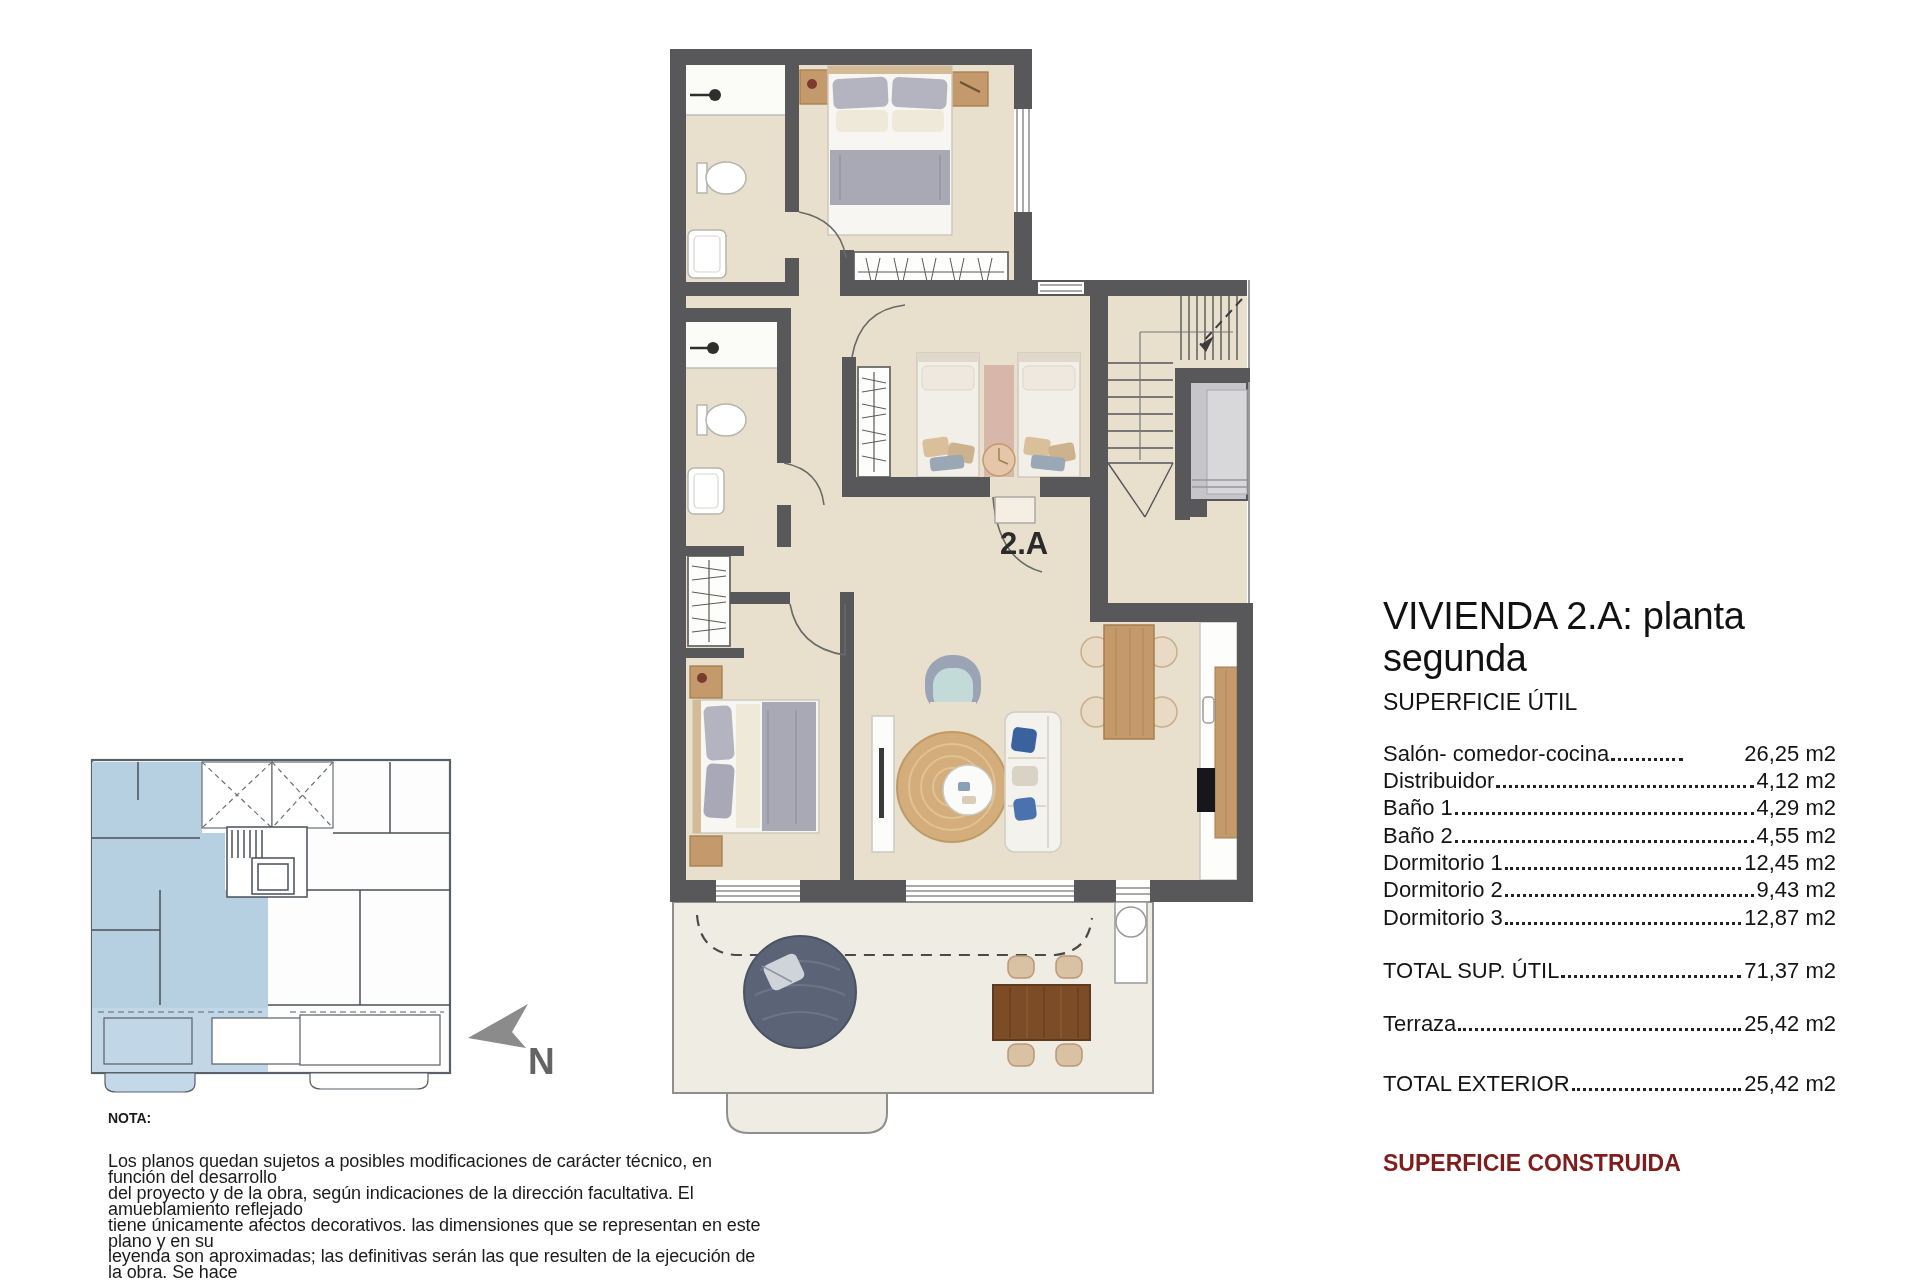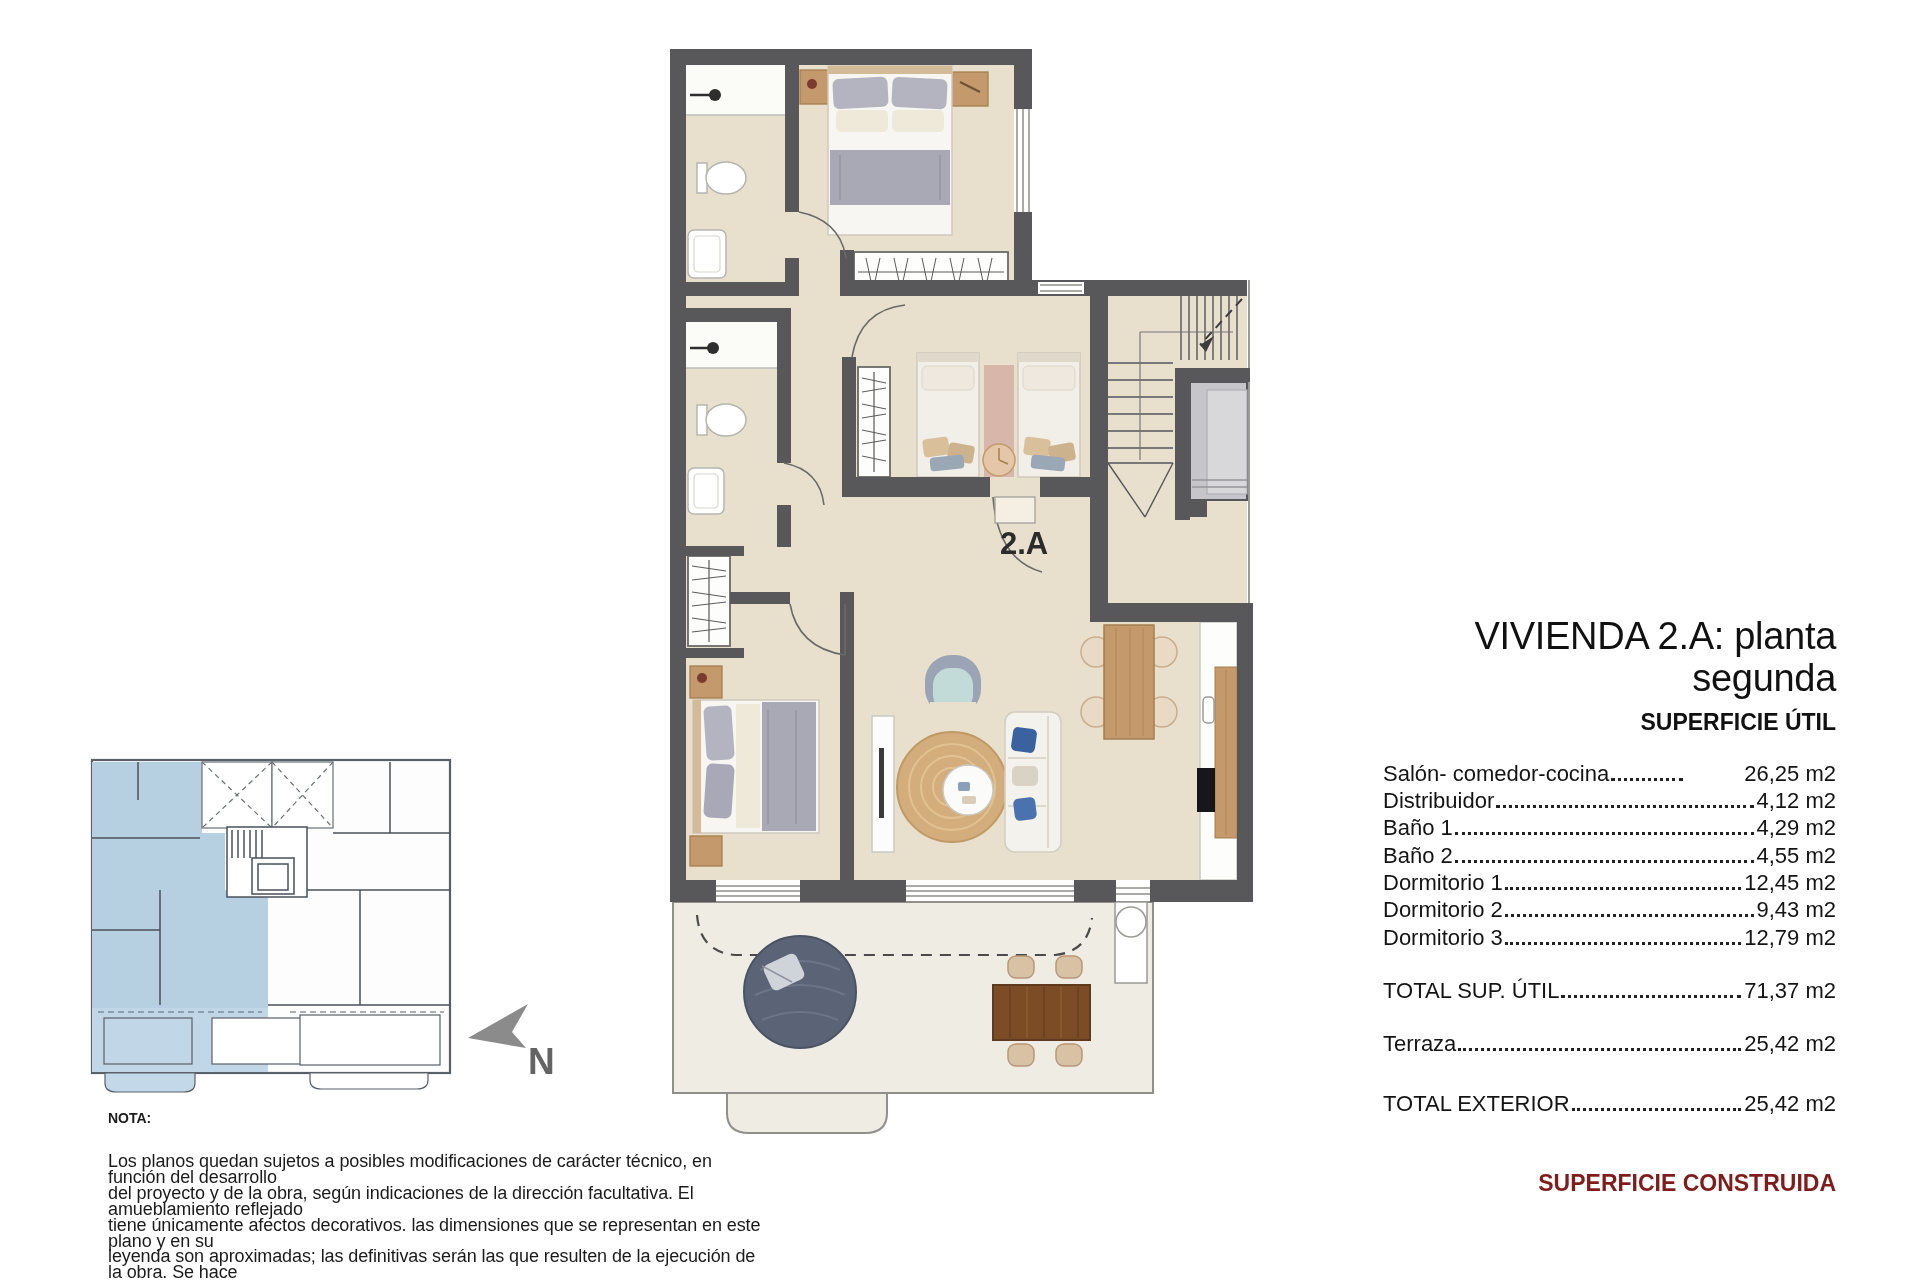--- a/index.html
+++ b/index.html
@@ -1,23 +1,23 @@
 <!DOCTYPE html>
 <html><head>
 <meta charset="utf-8">
 <style>
   html,body{margin:0;padding:0;background:#ffffff;}
   #page{position:relative;width:1920px;height:1280px;background:#ffffff;overflow:hidden;
         font-family:"Liberation Sans",sans-serif;color:#141414;}
   #plan-svg{position:absolute;left:0;top:0;width:1920px;height:1280px;}
 
   
-  #panel{position:absolute;left:1383px;top:616px;width:453px;text-align:right;}
+  #panel{position:absolute;left:1383px;top:596px;width:453px;}
   .title{font-size:38px;line-height:1.1;color:#111;letter-spacing:-0.3px;}
-  .subtitle{font-size:23px;font-weight:700;margin-top:9px;color:#111;}
+  .subtitle{font-size:23px;font-weight:400;margin-top:9px;color:#111;}
   .rooms{margin-top:24px;}
   .row{display:flex;align-items:flex-end;height:27.3px;font-size:22px;white-space:nowrap;}
   .row .lbl{flex:0 0 auto;}
   .row .dots{flex:1 1 auto;border-bottom:3px dotted #222;margin:0 3px 6px 2px;min-width:10px;}
   .row.short .dots{flex:0 0 72px;}
   .row .val{flex:0 0 auto;margin-left:auto;}
   .totals .row:nth-child(1){margin-top:26px;}
   .totals .row:nth-child(2){margin-top:26px;}
   .totals .row:nth-child(3){margin-top:32px;}
   .section2{font-size:23px;font-weight:700;margin-top:53px;color:#7f1d1d;}
@@ -409,21 +409,21 @@
           <span class="val">12,45 m2</span>
         </div>
         <div class="row">
           <span class="lbl">Dormitorio 2</span>
           <span class="dots"></span>
           <span class="val">9,43 m2</span>
         </div>
         <div class="row">
           <span class="lbl">Dormitorio 3</span>
           <span class="dots"></span>
-          <span class="val">12,79 m2</span>
+          <span class="val">12,87 m2</span>
         </div>
       </div>
   <div class="totals">
         <div class="row">
           <span class="lbl">TOTAL SUP. ÚTIL</span>
           <span class="dots"></span>
           <span class="val">71,37 m2</span>
         </div>
         <div class="row">
           <span class="lbl">Terraza</span>

